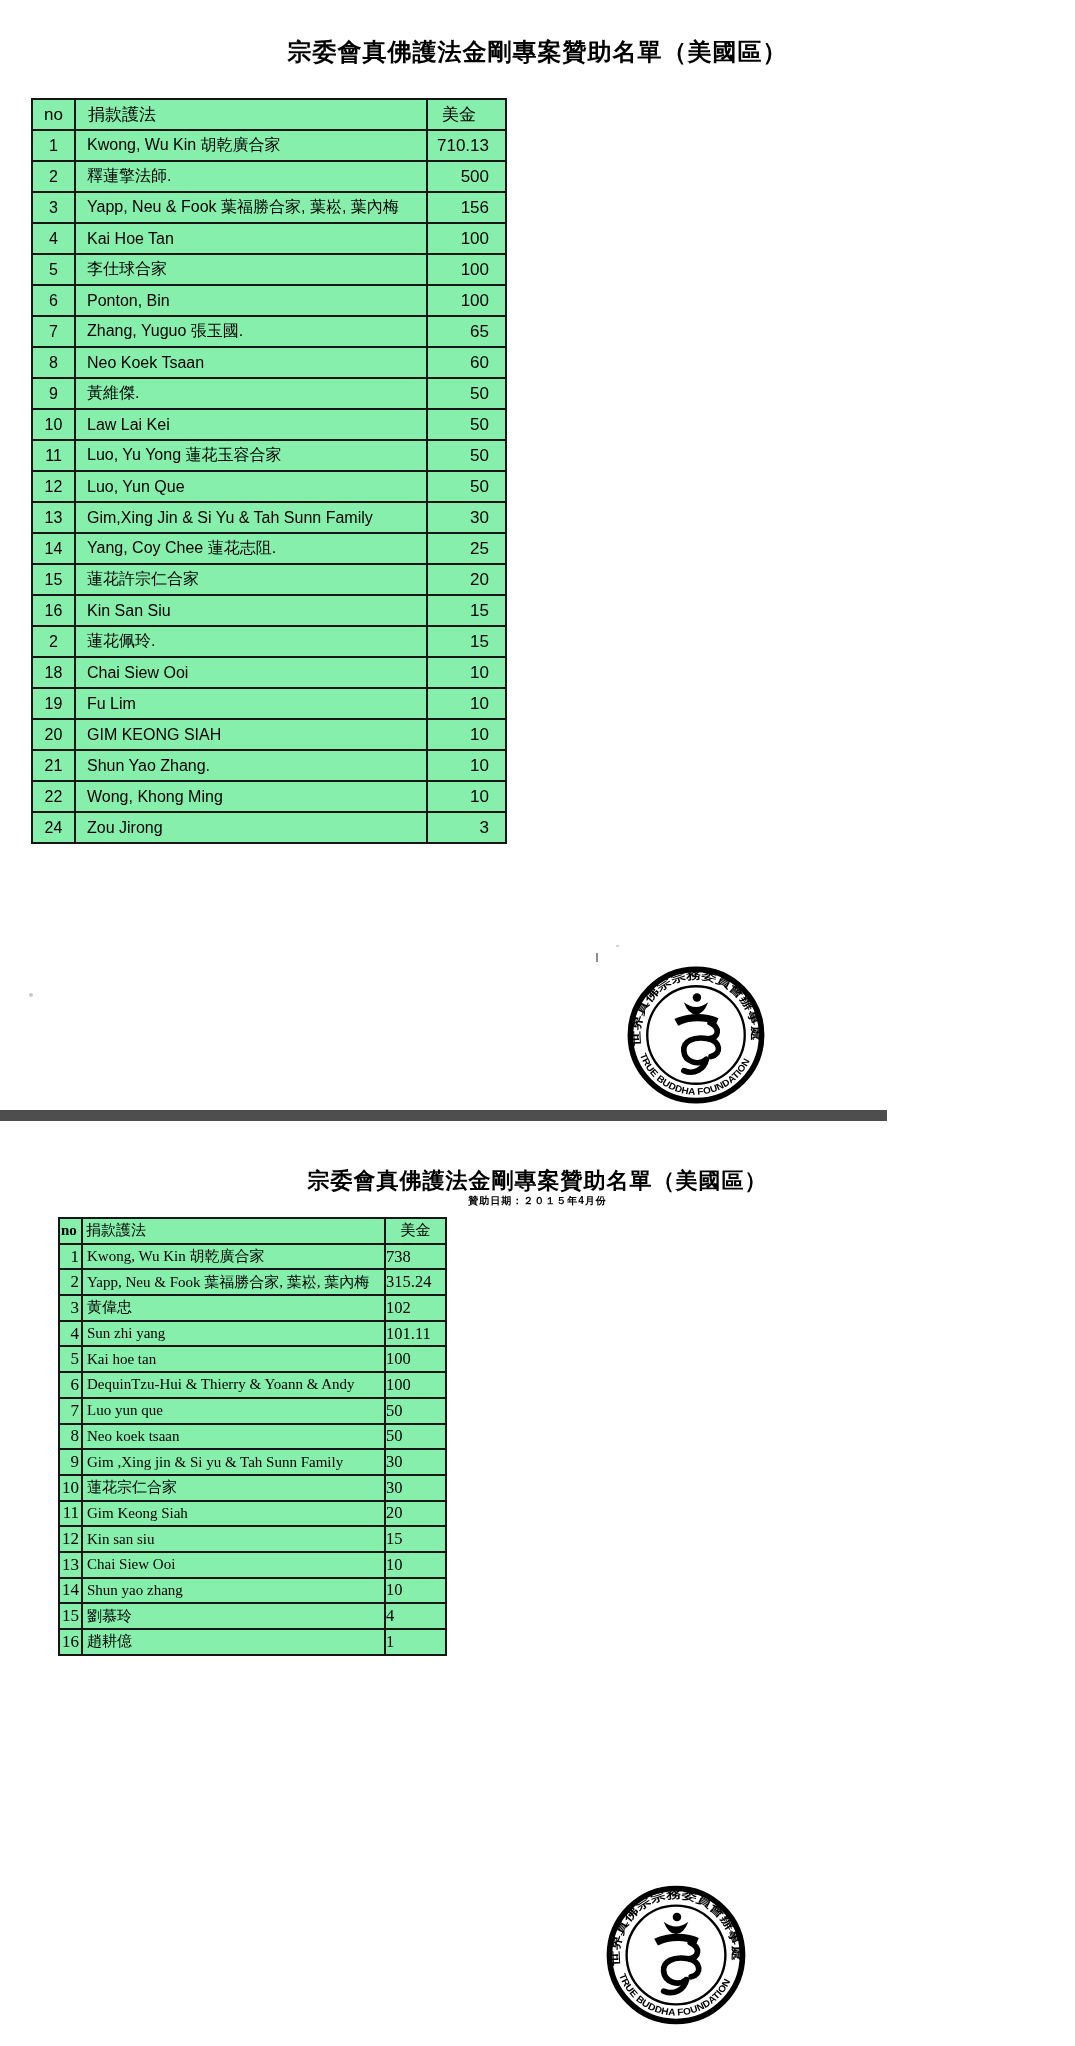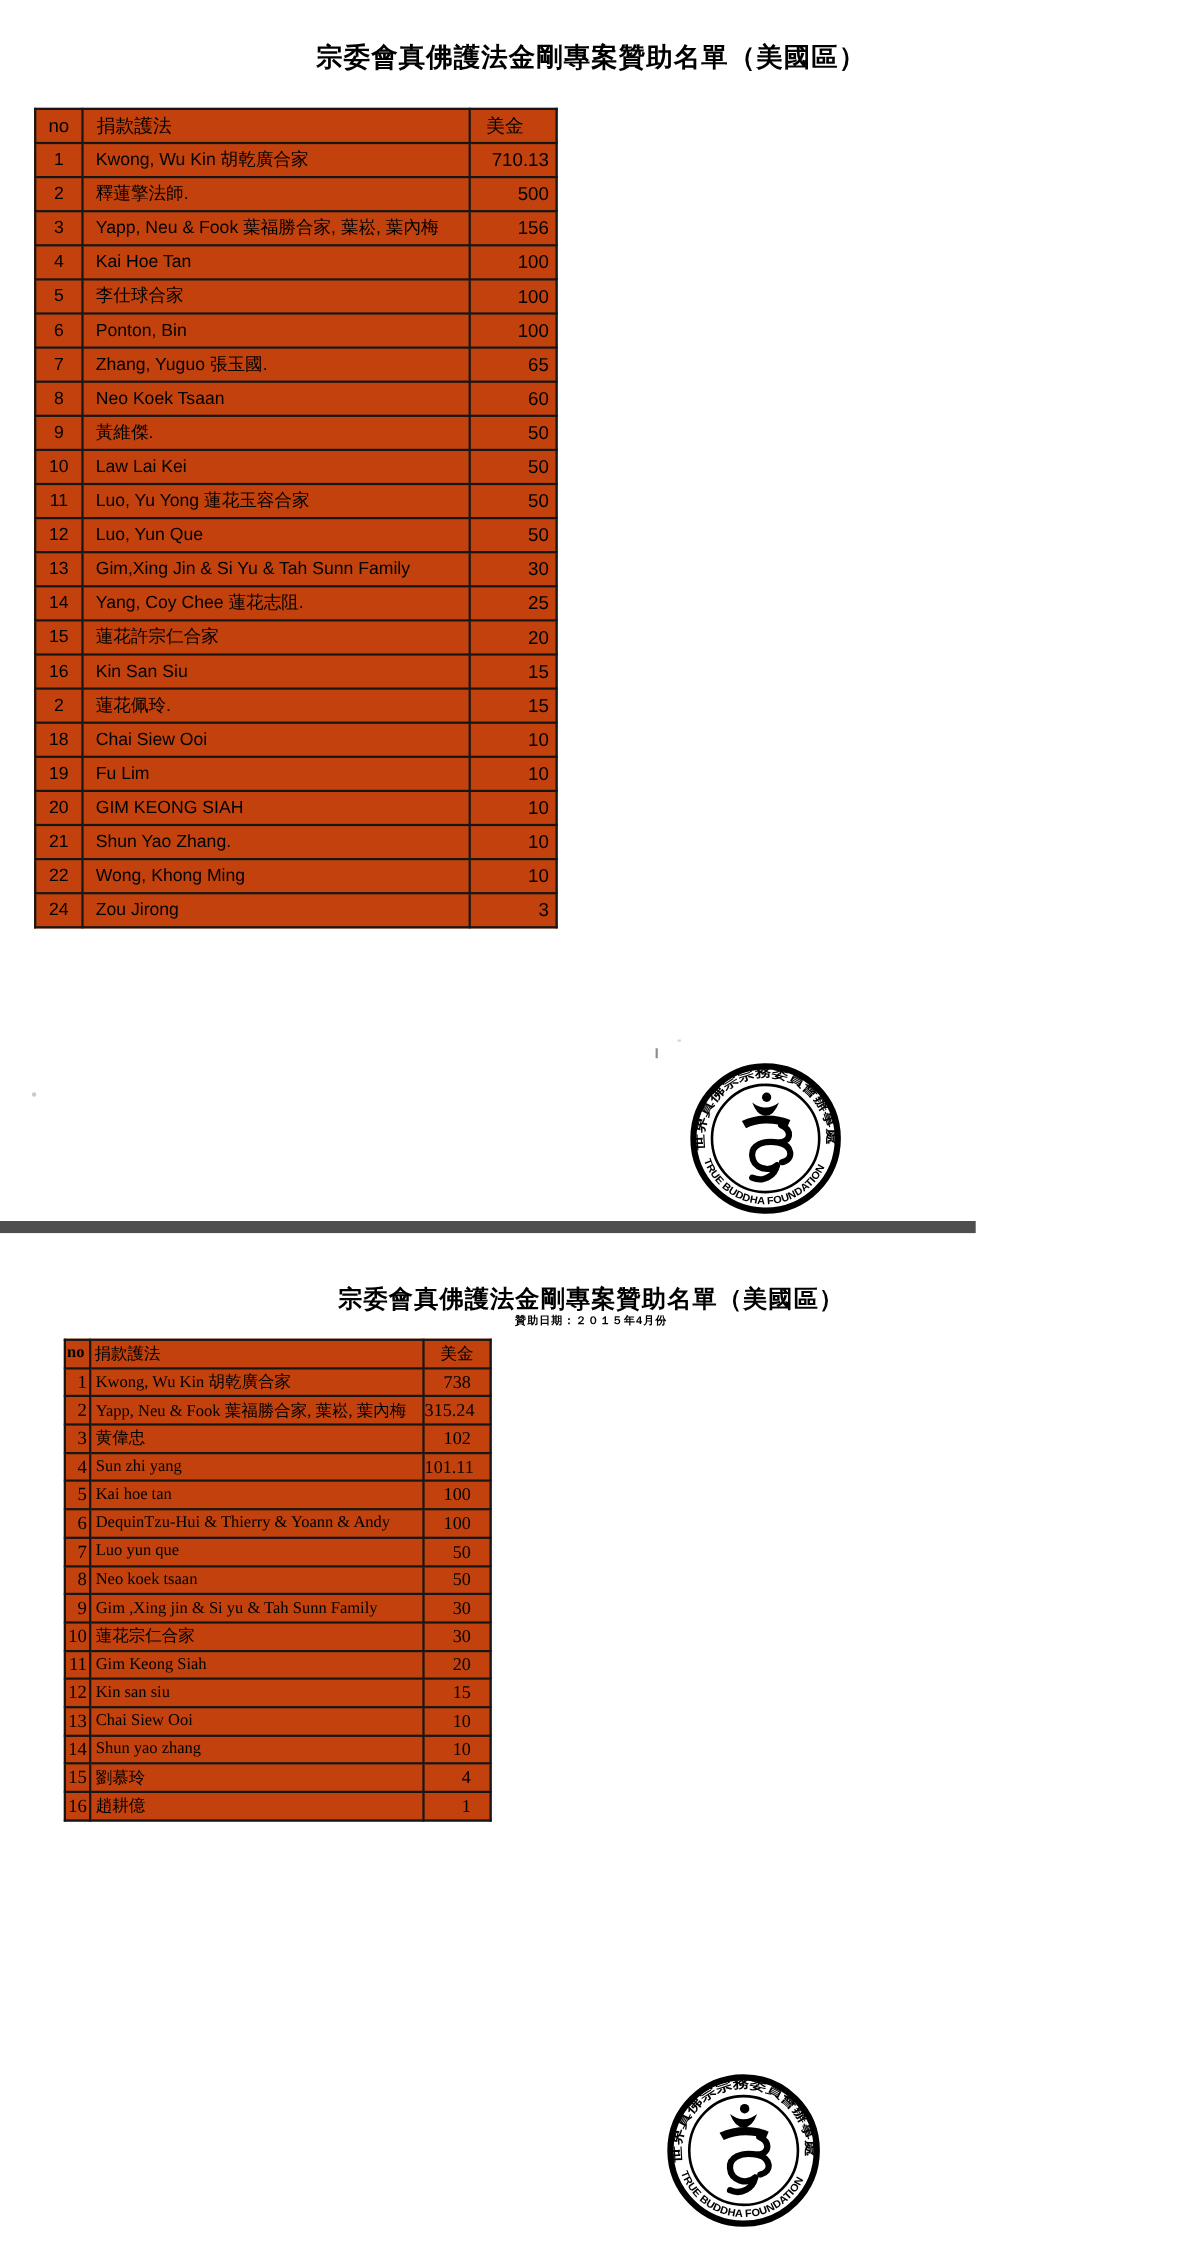--- a/index.html
+++ b/index.html
@@ -7,47 +7,47 @@
        font-family:"Liberation Sans",sans-serif;overflow:hidden;}
 
   .title{position:absolute;left:0;width:1075px;text-align:center;font-weight:bold;
          letter-spacing:1px;white-space:nowrap;}
   #title1{top:36px;font-size:24px;}
   #subtitle1{top:69px;font-size:17px;}
   #title2{top:1166px;font-size:22px;}
   #subtitle2{top:1194px;font-size:10px;text-align:center;}
 
   table.donor{position:absolute;border-collapse:collapse;table-layout:fixed;
-              background:#c2410c;}
+              background:#86efac;}
   table.donor th,table.donor td{border:2px solid #161616;padding:0;
               white-space:nowrap;overflow:hidden;vertical-align:middle;}
 
   
   #table1{left:31px;top:98px;width:474px;font-family:"Liberation Sans",sans-serif;}
   #table1 tr{height:31px;}
   #table1 col.c-no{width:43px;}  #table1 col.c-name{width:352px;} #table1 col.c-amt{width:79px;}
   #table1 th{font-weight:normal;font-size:17px;}
   #table1 th.no{text-align:center;}
   #table1 th.name{text-align:left;padding-left:12px;}
   #table1 th.amt{text-align:left;padding-left:14px;}
   #table1 td.no{text-align:center;font-size:16px;}
   #table1 td.name{text-align:left;padding-left:11px;font-size:16px;}
-  #table1 td.amt{text-align:right;padding-right:6px;font-size:17px;}
+  #table1 td.amt{text-align:right;padding-right:16px;font-size:17px;}
 
   
   #table2{left:58px;top:1217px;width:387px;font-family:"Liberation Serif",serif;}
   #table2 tr{height:25.7px;}
   #table2 col.c-no{width:23px;} #table2 col.c-name{width:303px;} #table2 col.c-amt{width:61px;}
   #table2 th{font-weight:bold;font-size:15px;}
   #table2 th.no{text-align:left;padding-left:1px;}
   #table2 th.name{text-align:left;padding-left:3px;font-weight:normal;}
   #table2 th.amt{text-align:center;font-weight:normal;}
   #table2 td.no{text-align:right;padding-right:2px;font-size:17px;}
   #table2 td.name{text-align:left;padding-left:4px;font-size:15px;}
-  #table2 td.amt{text-align:right;padding-right:17px;font-size:16.5px;}
+  #table2 td.amt{padding-right:17px;font-size:16.5px;}
 
   
   #divider{position:absolute;left:0;top:1110px;width:1075px;height:11px;background:#4e4e4e;}
 
   .seal{position:absolute;}
   #stamp1{left:621px;top:960px;}
   #stamp2{left:600px;top:1879px;}
 
   .artifact{position:absolute;}
   #artifact1{left:596px;top:953px;width:2px;height:9px;background:#8d8d8d;}

